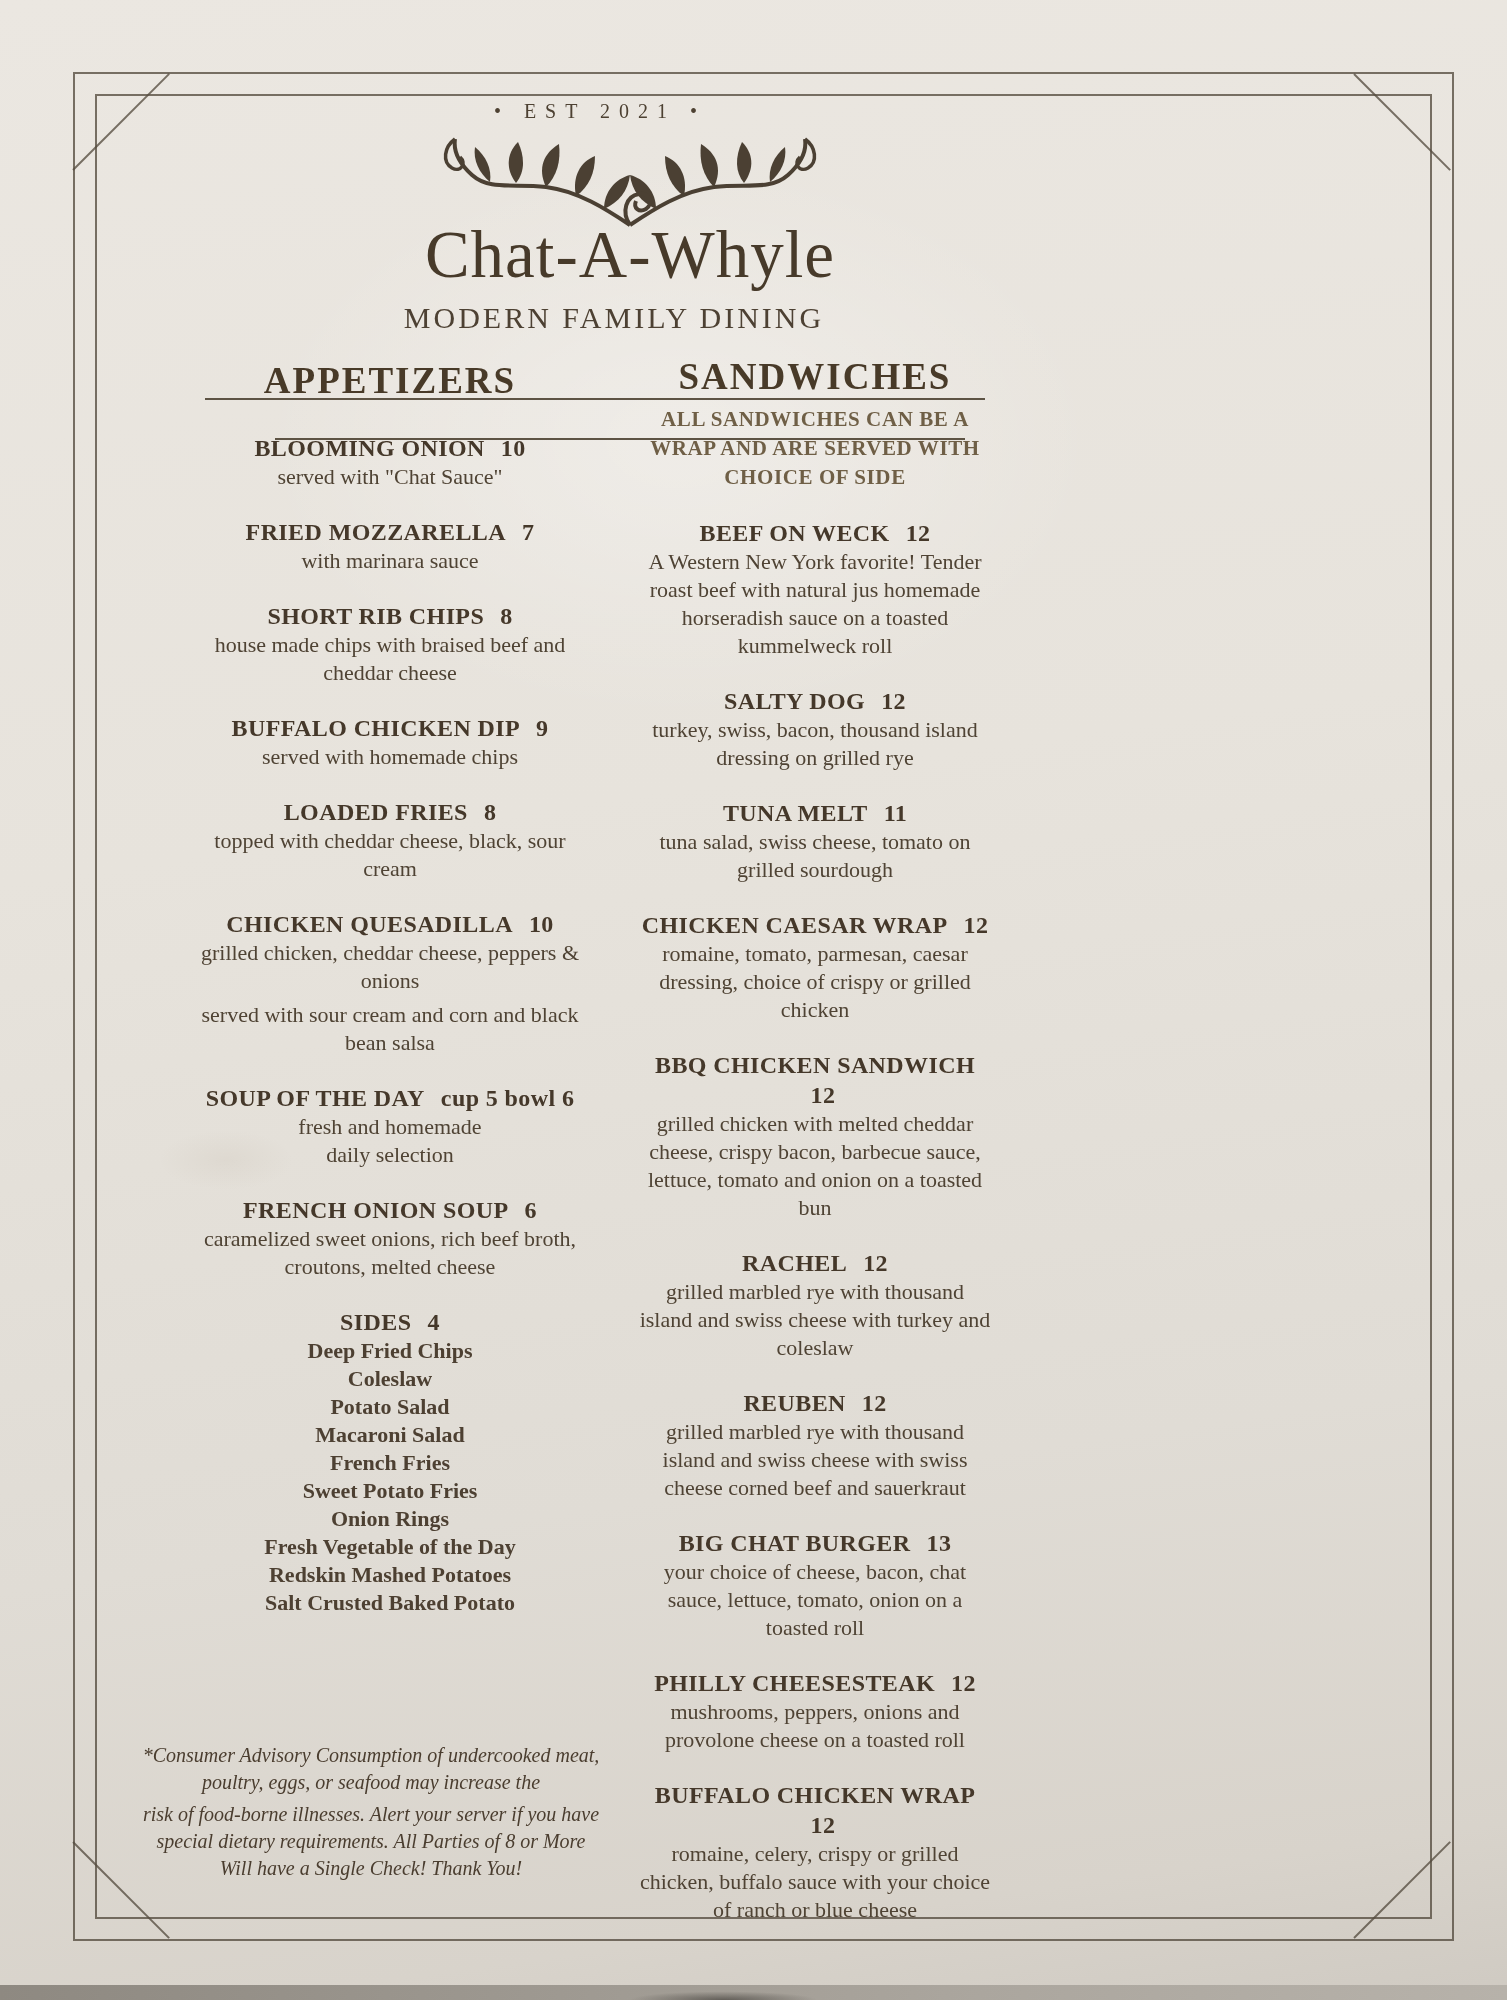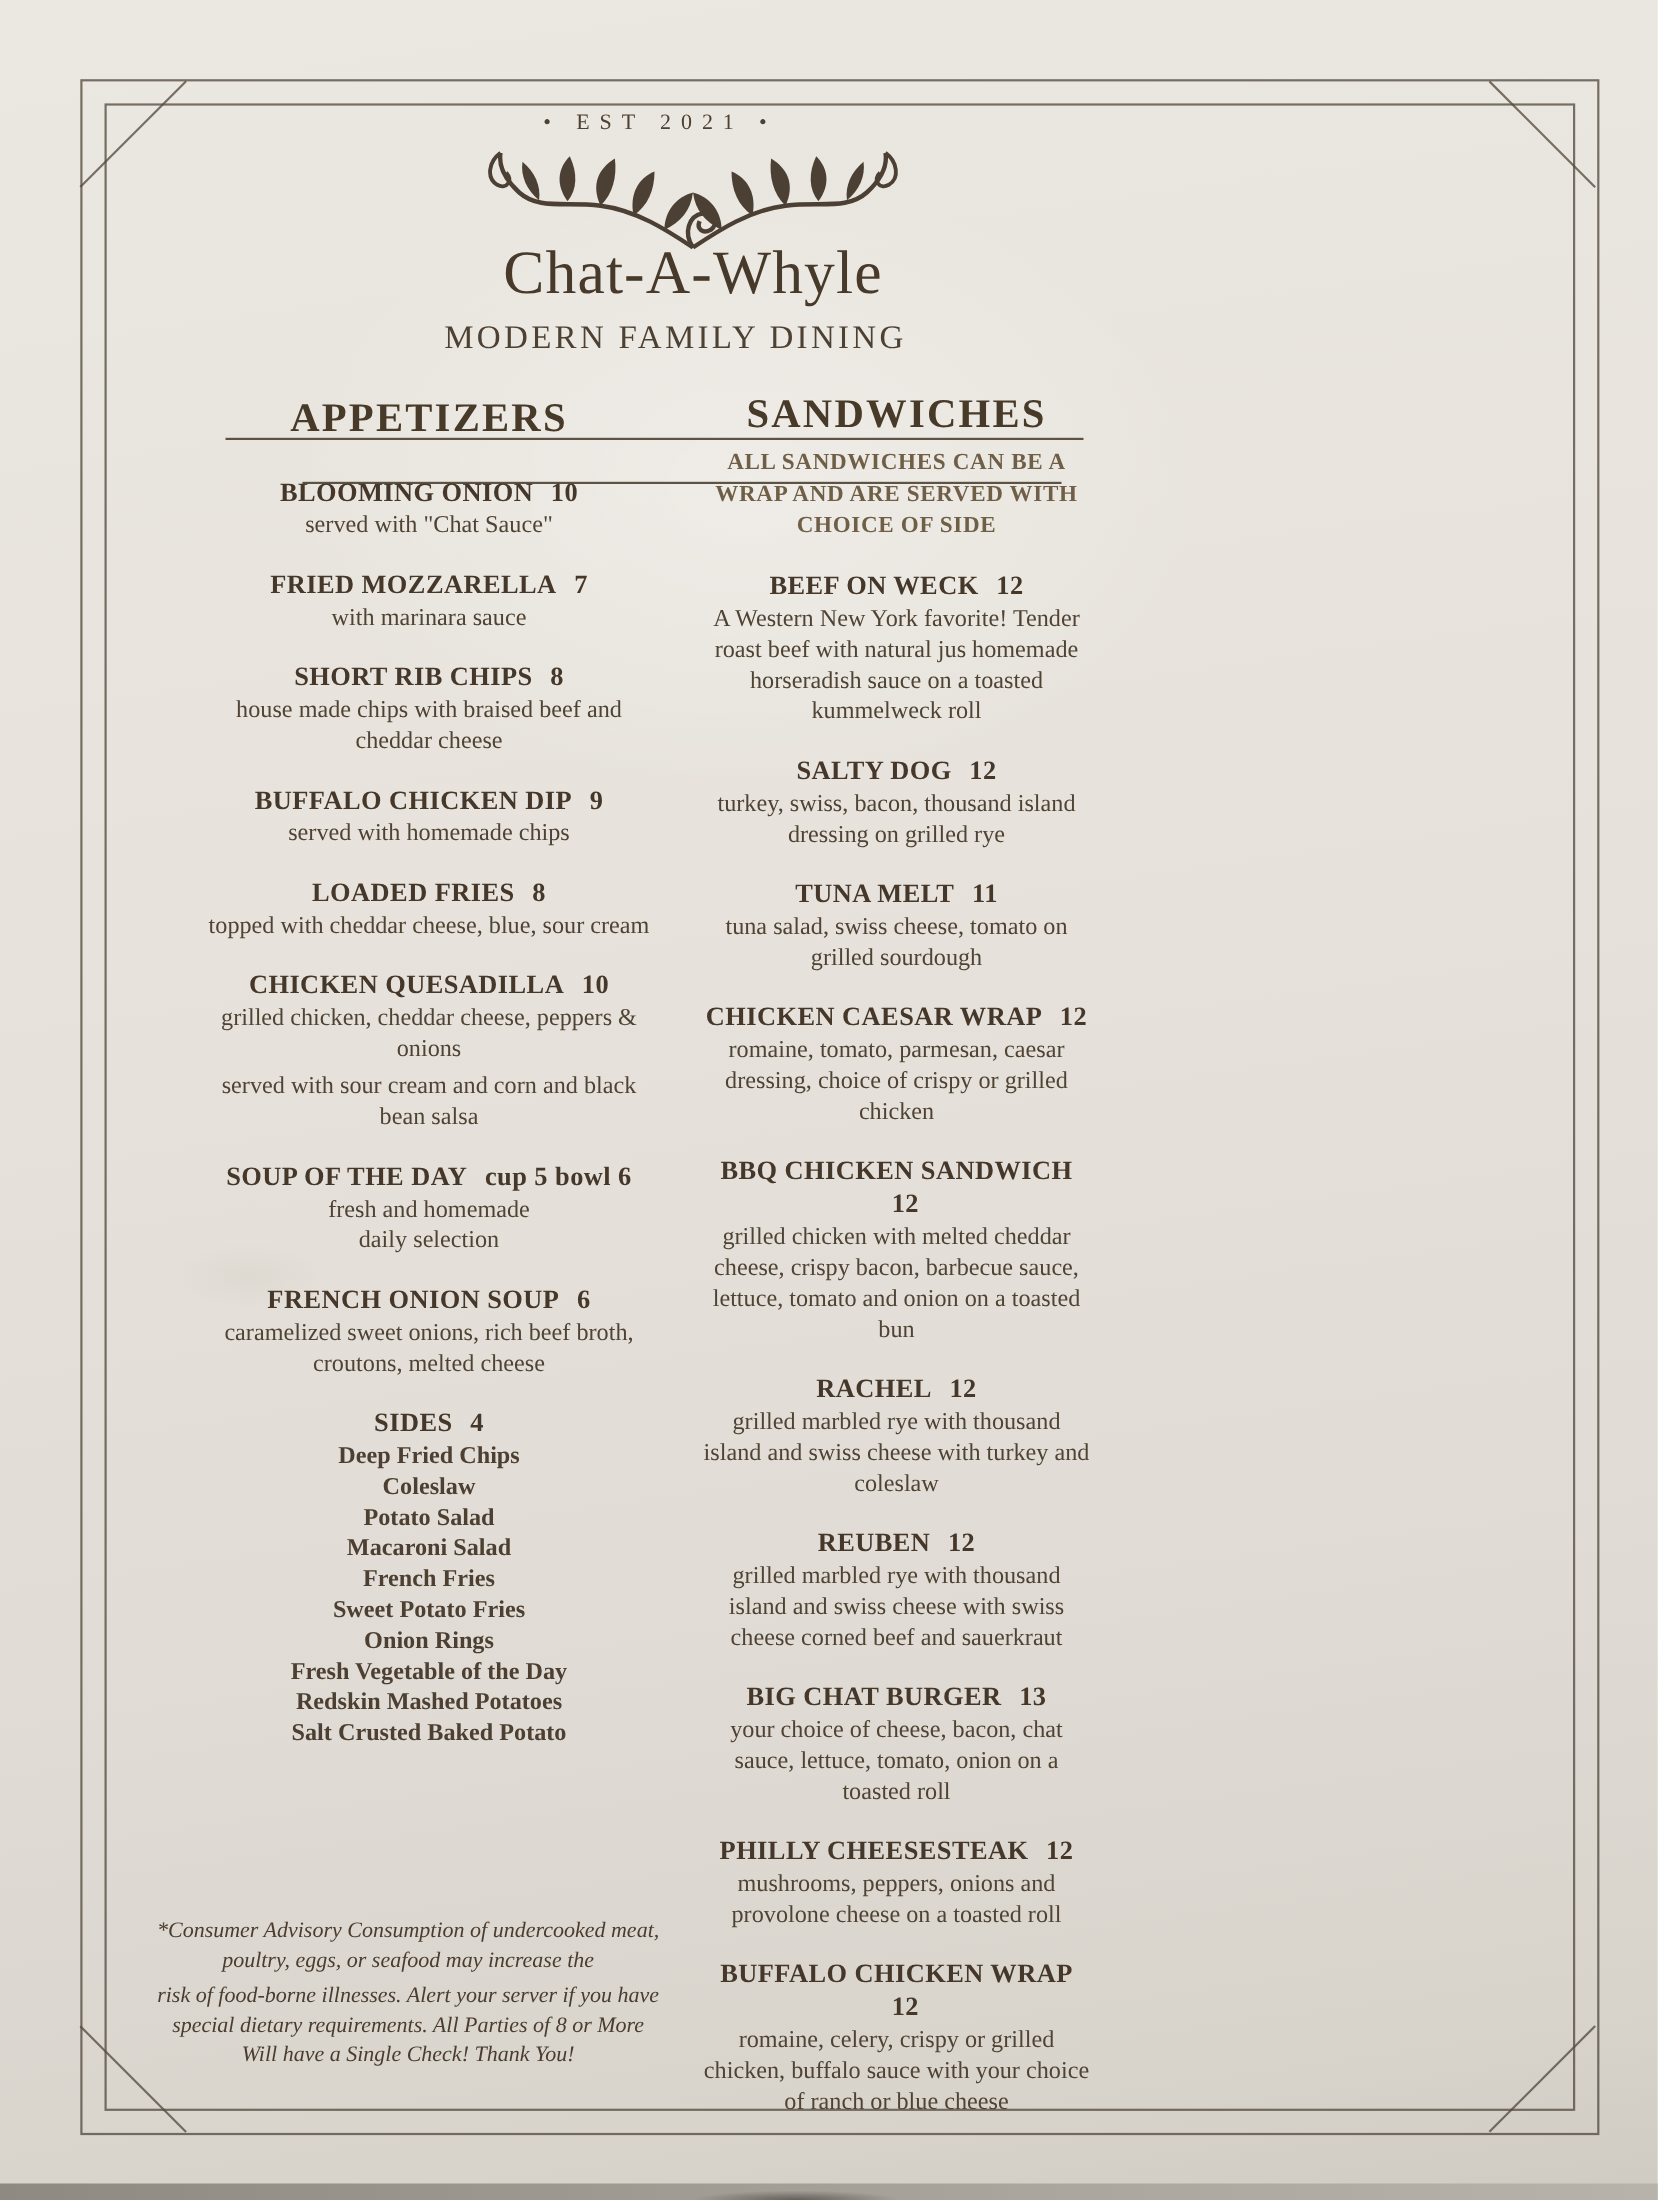--- a/index.html
+++ b/index.html
@@ -18,21 +18,21 @@
   .b-inner{left:95px;top:94px;width:1333px;height:1821px;}
   .diag{position:absolute;width:136px;height:2px;background:rgba(84,75,63,0.78);transform-origin:left center;}
   .d-tl{left:73px;top:169px;transform:rotate(-45deg);}
   .d-tr{left:1354px;top:73px;transform:rotate(45deg);}
   .d-bl{left:73px;top:1841px;transform:rotate(45deg);}
   .d-br{left:1354px;top:1937px;transform:rotate(-45deg);}
   
   .header{position:absolute;left:150px;top:100px;width:900px;text-align:center;color:#4a3e2e;}
   .est{font-size:20px;letter-spacing:9px;color:#4d4132;font-weight:400;}
   .ornament{margin:6px auto -28px auto;width:420px;height:118px;display:block;margin-left:270px;}
-  .title{font-size:56px;line-height:1.05;color:#473a2a;letter-spacing:1px;margin-left:60px;}
+  .title{font-size:67px;line-height:1.05;color:#473a2a;letter-spacing:1px;margin-left:60px;}
   .rule1{position:absolute;left:55px;top:298px;width:780px;height:2px;background:#5d5344;}
   .tagline{margin-top:12px;font-size:30px;letter-spacing:3px;color:#4d4133;margin-left:28px;}
   .rule2{position:absolute;left:125px;top:338px;width:690px;height:2px;background:#5d5344;}
   
   .col{position:absolute;text-align:center;color:#4d4032;}
   .col-left{left:185px;top:362px;width:410px;}
   .col-right{left:638px;top:358px;width:354px;}
   .sec-title{font-size:37px;font-weight:700;letter-spacing:2px;color:#483a28;line-height:1;margin:0 0 34px 0;}
   .col-right .sec-title{margin-bottom:10px;}
   .sec-sub{font-size:21px;font-weight:700;letter-spacing:0.6px;color:#6f5f46;line-height:29px;margin:0 0 26px 0;text-align:center;}
@@ -118,21 +118,21 @@
       <div class="item-head">
         <span>BUFFALO CHICKEN DIP</span><span class="item-price">9</span>
       </div>
       <div class="item-desc">served with homemade chips</div>
     </div>
 
     <div class="menu-item">
       <div class="item-head">
         <span>LOADED FRIES</span><span class="item-price">8</span>
       </div>
-      <div class="item-desc">topped with cheddar cheese, blue, sour cream</div>
+      <div class="item-desc">topped with cheddar cheese, black, sour cream</div>
     </div>
 
     <div class="menu-item">
       <div class="item-head">
         <span>CHICKEN QUESADILLA</span><span class="item-price">10</span>
       </div>
       <div class="item-desc">grilled chicken, cheddar cheese, peppers &amp; onions</div>
       <div class="item-desc item-desc2">served with sour cream and corn and black bean salsa</div>
     </div>
 

